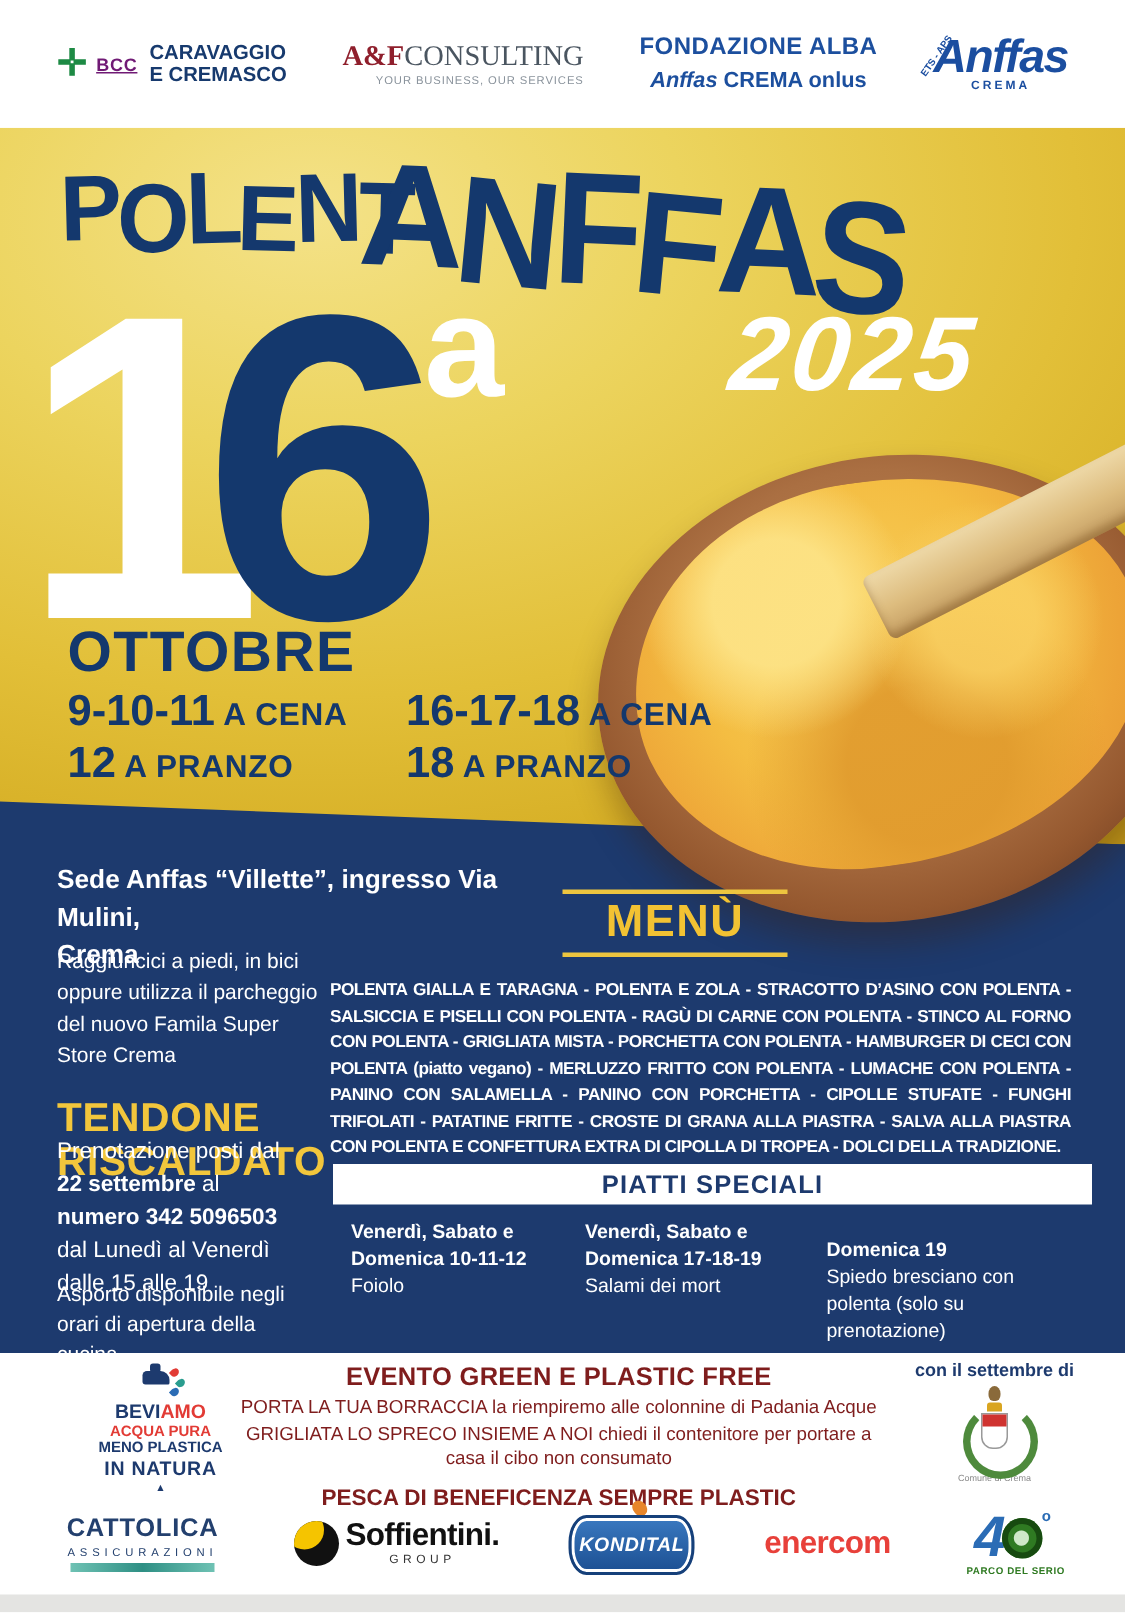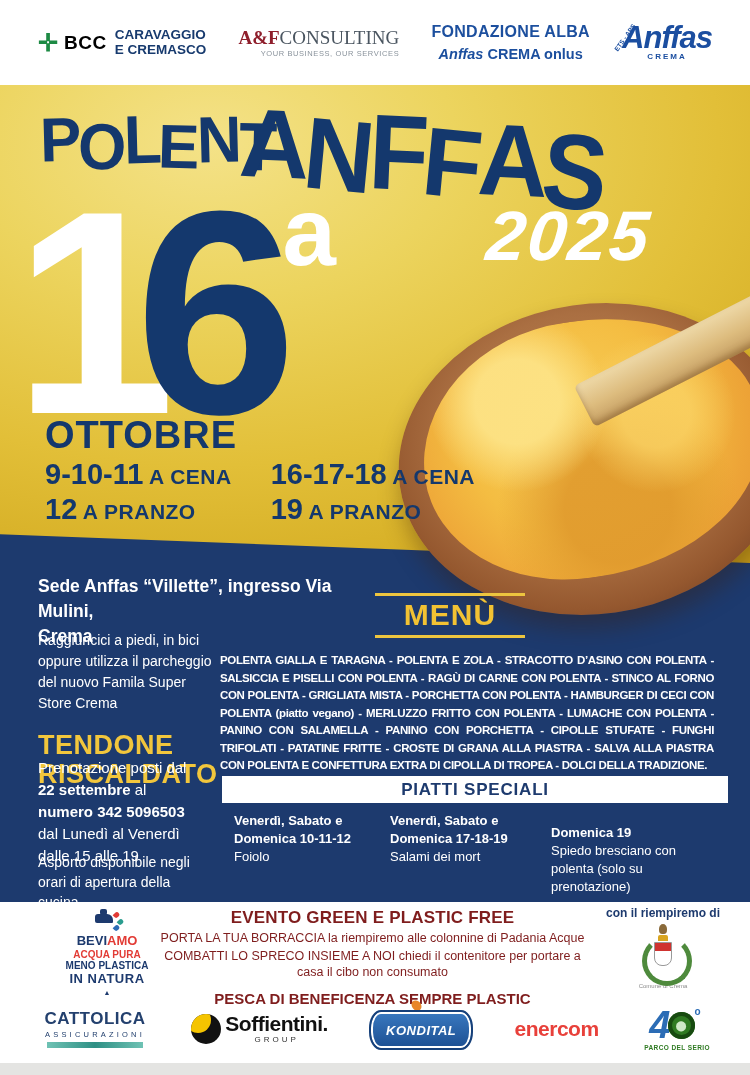--- a/index.html
+++ b/index.html
@@ -4,21 +4,21 @@
 <style>
   html,body{margin:0;padding:0;background:#fff;}
   .poster{position:relative;width:750px;height:1075px;overflow:hidden;background:#fff;
           font-family:"Liberation Sans",sans-serif;}
 
   
   .topbar{position:absolute;left:0;top:0;width:750px;height:85px;background:#fff;z-index:6;
           display:flex;align-items:center;justify-content:space-between;padding:0 38px;box-sizing:border-box;}
   .logo-bcc{display:flex;align-items:center;gap:6px;}
   .bcc-cross{color:#1d8a44;font-size:24px;font-weight:bold;line-height:1;}
-  .bcc-name{color:#000000;font-weight:bold;font-size:19px;letter-spacing:.5px;margin-right:2px;}
+  .bcc-name{color:#701a75;font-weight:bold;font-size:12px;letter-spacing:.5px;margin-right:2px;text-decoration:underline;}
   .bcc-text{color:#173a6e;font-weight:bold;font-size:13.5px;line-height:1.1;}
   .logo-af{text-align:left;font-family:"Liberation Serif",serif;}
   .af-top{font-size:19px;color:#4a5560;}
   .af-amp{color:#8f1f2c;font-weight:bold;text-align:right;}
   .af-tag{font-size:7.5px;color:#8a939c;text-align:right;letter-spacing:.6px;font-family:"Liberation Sans",sans-serif;}
   .logo-fond{color:#1c4f9e;text-align:center;line-height:1.45;}
   .fond-1{font-weight:bold;font-size:16px;letter-spacing:.3px;}
   .fond-2{font-weight:bold;font-size:14.5px;}
   .fond-2 .it{font-style:italic;}
   .logo-anffas{position:relative;text-align:center;}
@@ -128,21 +128,21 @@
   .sp-catt{text-align:center;color:#23406e;width:110px;}
   .catt-name{font-weight:bold;font-size:17px;letter-spacing:.5px;}
   .catt-sub{font-size:7.5px;letter-spacing:3.2px;margin-top:1px;}
   .catt-bar{height:6px;width:96px;margin:3px auto 0 auto;background:linear-gradient(90deg,#6fc2b4,#2e8f84,#6fc2b4);}
   .sp-soff{display:flex;align-items:center;gap:4px;}
   .soff-icon{position:relative;width:30px;height:30px;border-radius:50%;background:#111;overflow:hidden;}
   .soff-icon::after{content:"";position:absolute;left:-6px;top:-7px;width:26px;height:26px;border-radius:50%;background:#f5c400;}
   .soff-text{line-height:1;}
   .soff-name{color:#111;font-weight:bold;font-size:21px;letter-spacing:-.5px;}
   .soff-sub{color:#333;font-size:8px;letter-spacing:3px;text-align:center;margin-top:2px;}
-  .sp-kond{position:relative;width:104px;text-align:center;}
+  .sp-kond{position:relative;width:84px;text-align:center;}
   .kond-flame{position:absolute;left:43px;top:-8px;width:9px;height:11px;background:#e8862a;border-radius:50% 50% 50% 0;transform:rotate(-45deg);}
   .kond-body{position:relative;margin-top:2px;background:linear-gradient(180deg,#3a79c0,#1c4f92);border:2px solid #16407a;
              border-radius:12px/45%;padding:9px 4px;box-shadow:inset 0 0 0 2px #fff;}
   .kond-name{color:#fff;font-weight:bold;font-style:italic;font-size:13px;letter-spacing:.5px;}
   .sp-ener{color:#e8403a;font-weight:bold;font-size:21px;letter-spacing:-.5px;}
   .sp-parco{position:relative;text-align:center;width:70px;color:#2b6cb5;}
   .parco-row{display:flex;align-items:center;justify-content:center;}
   .parco-4{font-weight:bold;font-style:italic;font-size:38px;line-height:1;}
   .parco-0{width:27px;height:27px;border-radius:50%;background:#2f7a22;margin-left:-3px;
            box-shadow:inset 0 0 0 4px #174a10;display:flex;align-items:center;justify-content:center;color:#cfe8c8;font-size:10px;}
@@ -196,21 +196,21 @@
   <div class="t-month">OTTOBRE</div>
 
   <div class="dates">
     <div class="date-col">
       <div><span class="date-num">9-10-11</span><span class="date-lab"> A CENA</span></div>
       <div><span class="date-num">12</span><span class="date-lab"> A PRANZO</span></div>
     </div>
     <div class="date-div"></div>
     <div class="date-col">
       <div><span class="date-num">16-17-18</span><span class="date-lab"> A CENA</span></div>
-      <div><span class="date-num">19</span><span class="date-lab"> A PRANZO</span></div>
+      <div><span class="date-num">18</span><span class="date-lab"> A PRANZO</span></div>
     </div>
   </div>
 
   <div class="venue">
     <span>Sede Anffas “Villette”,  ingresso Via Mulini,</span><br>
     <span>Crema</span>
   </div>
   <div class="directions">Raggiuncici a piedi, in bici oppure utilizza il parcheggio del nuovo Famila Super Store Crema</div>
   <div class="tent">
     <span>TENDONE</span><br>
@@ -257,26 +257,26 @@
       <div class="bev-1"><span class="nb">BEVI</span><span class="rd">AMO</span></div>
       <div class="bev-2">ACQUA PURA</div>
       <div class="bev-3">MENO PLASTICA</div>
       <div class="bev-4">IN NATURA</div>
       <div class="bev-mark">▲</div>
     </div>
 
     <div class="green-block">
       <div class="green-title">EVENTO GREEN E PLASTIC FREE</div>
       <div class="green-line">PORTA LA TUA BORRACCIA la riempiremo alle colonnine di Padania Acque</div>
-      <div class="green-line">COMBATTI LO SPRECO INSIEME A NOI chiedi il contenitore per portare a casa il cibo non consumato</div>
+      <div class="green-line">GRIGLIATA LO SPRECO INSIEME A NOI chiedi il contenitore per portare a casa il cibo non consumato</div>
       <div class="green-pesca">PESCA DI BENEFICENZA SEMPRE PLASTIC</div>
     </div>
 
     <div class="patronage">
-      <div class="patron-label">con il riempiremo di</div>
+      <div class="patron-label">con il settembre di</div>
       <div class="crest">
         <div class="stag"></div>
         <div class="crown"></div>
         <div class="wreath"></div>
         <div class="shield"></div>
         <div class="chief"></div>
       </div>
       <div class="crest-cap">Comune di Crema</div>
     </div>
 

